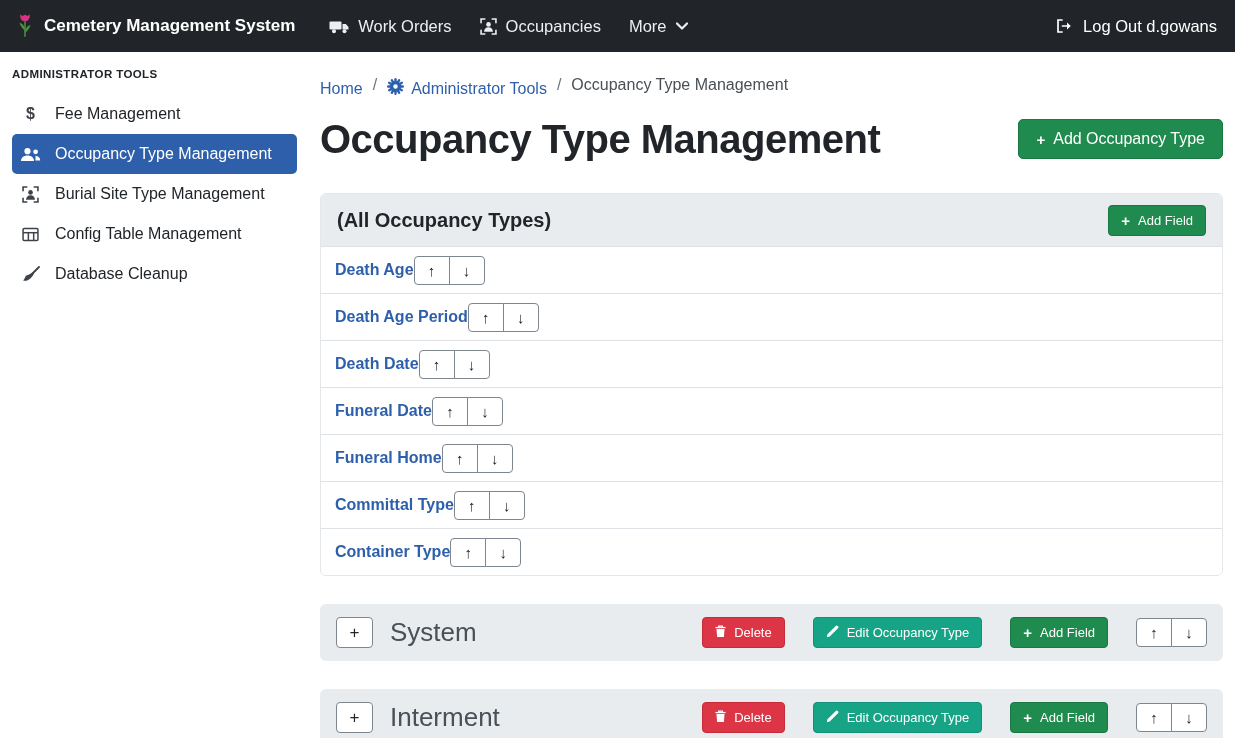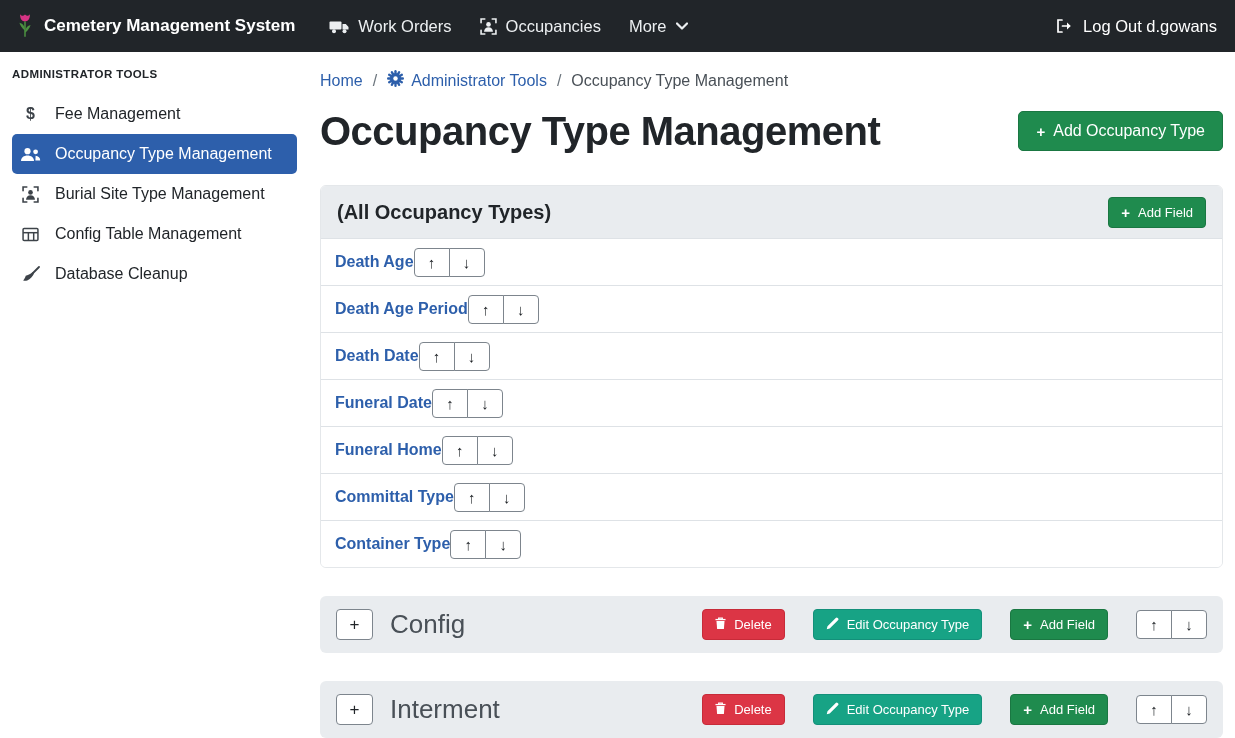--- a/index.html
+++ b/index.html
@@ -34,21 +34,21 @@
   .sidebar{flex:0 0 308px;width:308px;padding-top:10px;}
   .sidebar-heading{font-size:11.5px;font-weight:700;letter-spacing:.4px;text-transform:uppercase;color:#212529;padding:0 12px;margin:6px 0 14px;}
   .side-item{display:flex;align-items:center;gap:13px;height:40px;margin:0 11px 0 12px;padding:0 8px 0 7px;border-radius:5px;font-size:16px;color:#212529;cursor:pointer;}
   .side-item .icn{width:23px;display:flex;justify-content:center;align-items:center;color:#3d4349;}
   .side-item.active{background:var(--blue);color:#fff;}
   .side-item.active .icn{color:#fff;}
   .dollar-glyph{font-weight:700;font-size:16px;}
   
   .main{flex:1;min-width:0;padding:14px 12px 0 12px;}
   .breadcrumb{display:flex;align-items:center;gap:10px;font-size:16px;margin:4px 0 0;}
-  .crumb-link{color:var(--blue);display:flex;align-items:center;gap:7px;cursor:pointer;text-decoration:none;}
+  .crumb-link{color:var(--blue);display:flex;align-items:center;gap:7px;cursor:pointer;text-decoration:none;margin-top:8px;}
   .crumb-sep{color:#6c757d;}
   .crumb-current{color:#495057;}
   .page-header{display:flex;align-items:center;justify-content:space-between;margin:16px 0 30px;}
   .page-title{font-size:40px;font-weight:600;letter-spacing:-.5px;color:#212529;margin:0;line-height:1.2;}
   
   .btn{display:inline-flex;align-items:center;gap:8px;border-radius:5px;cursor:pointer;font-family:inherit;white-space:nowrap;}
   .btn-add-type{background:var(--green);border:1px solid var(--green-border);color:#fff;font-size:16px;padding:10px 17px;}
   .btn-sm{font-size:13px;height:31px;padding:0 12px;border-radius:4px;}
   .btn-green{background:var(--green);border:1px solid var(--green-border);color:#fff;}
   .btn-red{background:var(--red);border:1px solid var(--red-border);color:#fff;}
@@ -315,21 +315,21 @@
               <span>↓</span>
             </button>
         </div>
       </div>
     </div>
 
     <div class="section-bar">
       <button class="btn-expand">
           <span>+</span>
         </button>
-      <span class="section-title">Config</span>
+      <span class="section-title">System</span>
       <div class="section-actions">
         <button class="btn btn-sm btn-red">
           <span>
             <svg width="11" height="13" viewBox="0 0 12 14">
               <path d="M0.5 2.7 H11.5" stroke="#fff" stroke-width="1.4"></path>
               <path d="M4 2.5 V1.2 H8 V2.5" stroke="#fff" stroke-width="1.3" fill="none"></path>
               <path d="M1.6 4.2 H10.4 L9.7 13 H2.3 Z" fill="#fff"></path>
             </svg>
           </span>
           <span>Delete</span>

